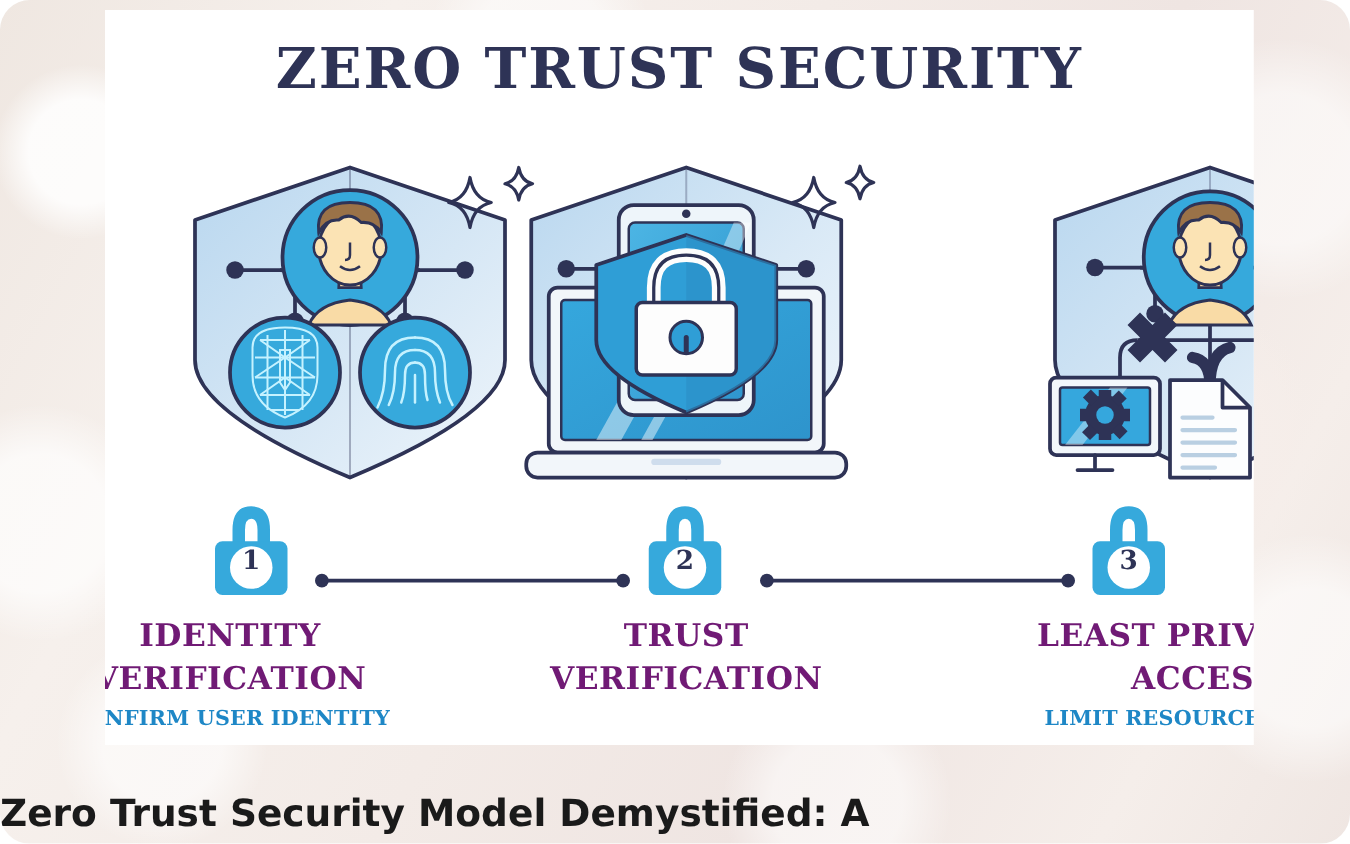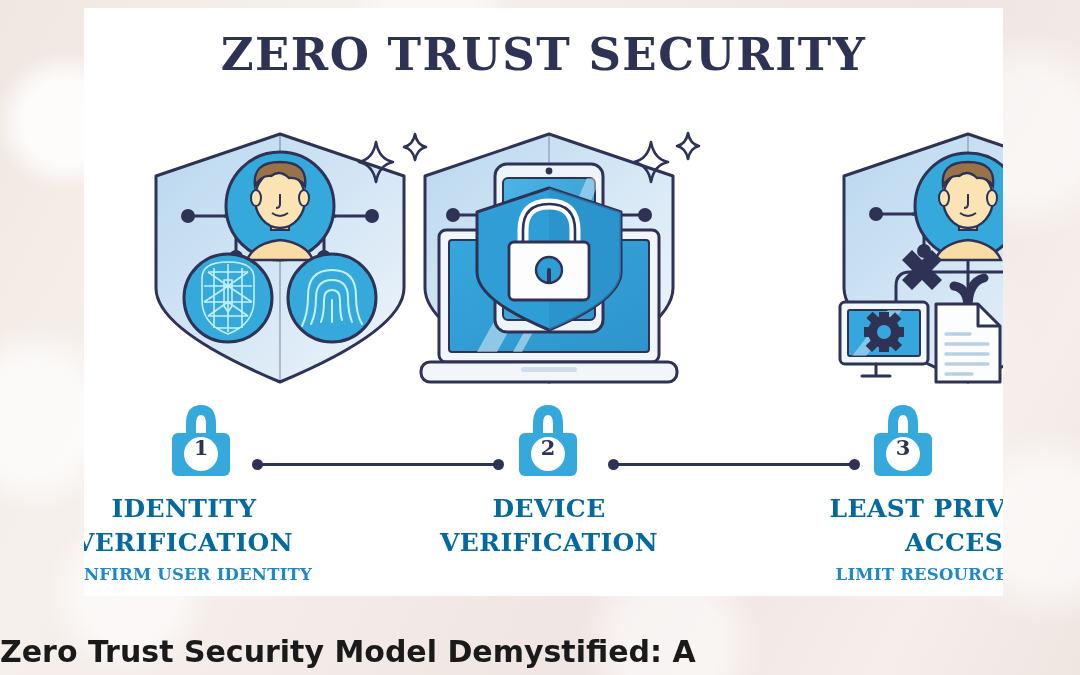--- a/index.html
+++ b/index.html
@@ -20,20 +20,21 @@
     background:
       radial-gradient(circle at 6% 18%, rgba(255,255,255,0.85) 0 42px, rgba(255,255,255,0) 70px),
       radial-gradient(circle at 3% 62%, rgba(255,255,255,0.70) 0 55px, rgba(255,255,255,0) 95px),
       radial-gradient(circle at 12% 88%, rgba(255,255,255,0.60) 0 48px, rgba(255,255,255,0) 85px),
       radial-gradient(circle at 40% 5%, rgba(255,255,255,0.55) 0 50px, rgba(255,255,255,0) 90px),
       radial-gradient(circle at 62% 95%, rgba(255,255,255,0.55) 0 52px, rgba(255,255,255,0) 92px),
       radial-gradient(circle at 95% 20%, rgba(255,255,255,0.55) 0 60px, rgba(255,255,255,0) 105px),
       radial-gradient(circle at 88% 52%, rgba(246,238,234,0.9) 0 60px, rgba(255,255,255,0) 110px),
       radial-gradient(circle at 97% 78%, rgba(255,255,255,0.6) 0 55px, rgba(255,255,255,0) 100px),
       linear-gradient(118deg, #efe7e1 0%, #f6f0ec 22%, #f3ebe7 46%, #efe5e2 66%, #f5eeea 86%, #efe6e2 100%);
+    border-radius: 24px;
   }
 
   
   #card {
     position: absolute;
     left: 84px;
     top: 8px;
     width: 919px;
     height: 588px;
     background: #ffffff;
@@ -142,21 +143,21 @@
   }
   #cap0 { left: -76px; }
   #cap1 { left: 289px; }
   #cap2 { left: 703px; }
 
   .cap-title {
     font-family: "DejaVu Serif", "Liberation Serif", serif;
     font-weight: bold;
     font-size: 25px;
     line-height: 34px;
-    color: #0369a1;
+    color: #701a75;
     letter-spacing: 0.4px;
     white-space: nowrap;
   }
   .cap-sub {
     margin-top: 5px;
     font-family: "DejaVu Serif", "Liberation Serif", serif;
     font-weight: bold;
     font-size: 16.5px;
     color: #1e87c6;
     letter-spacing: 0.2px;
@@ -464,21 +465,21 @@
 
     <div id="captions">
 
       <div class="caption" id="cap0">
         <div class="cap-title">IDENTITY</div>
         <div class="cap-title">VERIFICATION</div>
         <div class="cap-sub">CONFIRM USER IDENTITY</div>
       </div>
 
       <div class="caption" id="cap1">
-        <div class="cap-title">DEVICE</div>
+        <div class="cap-title">TRUST</div>
         <div class="cap-title">VERIFICATION</div>
       </div>
 
       <div class="caption" id="cap2">
         <div class="cap-title">LEAST PRIVILEGE</div>
         <div class="cap-title">ACCESS</div>
         <div class="cap-sub">LIMIT RESOURCE ACCESS</div>
       </div>
     </div>
 

